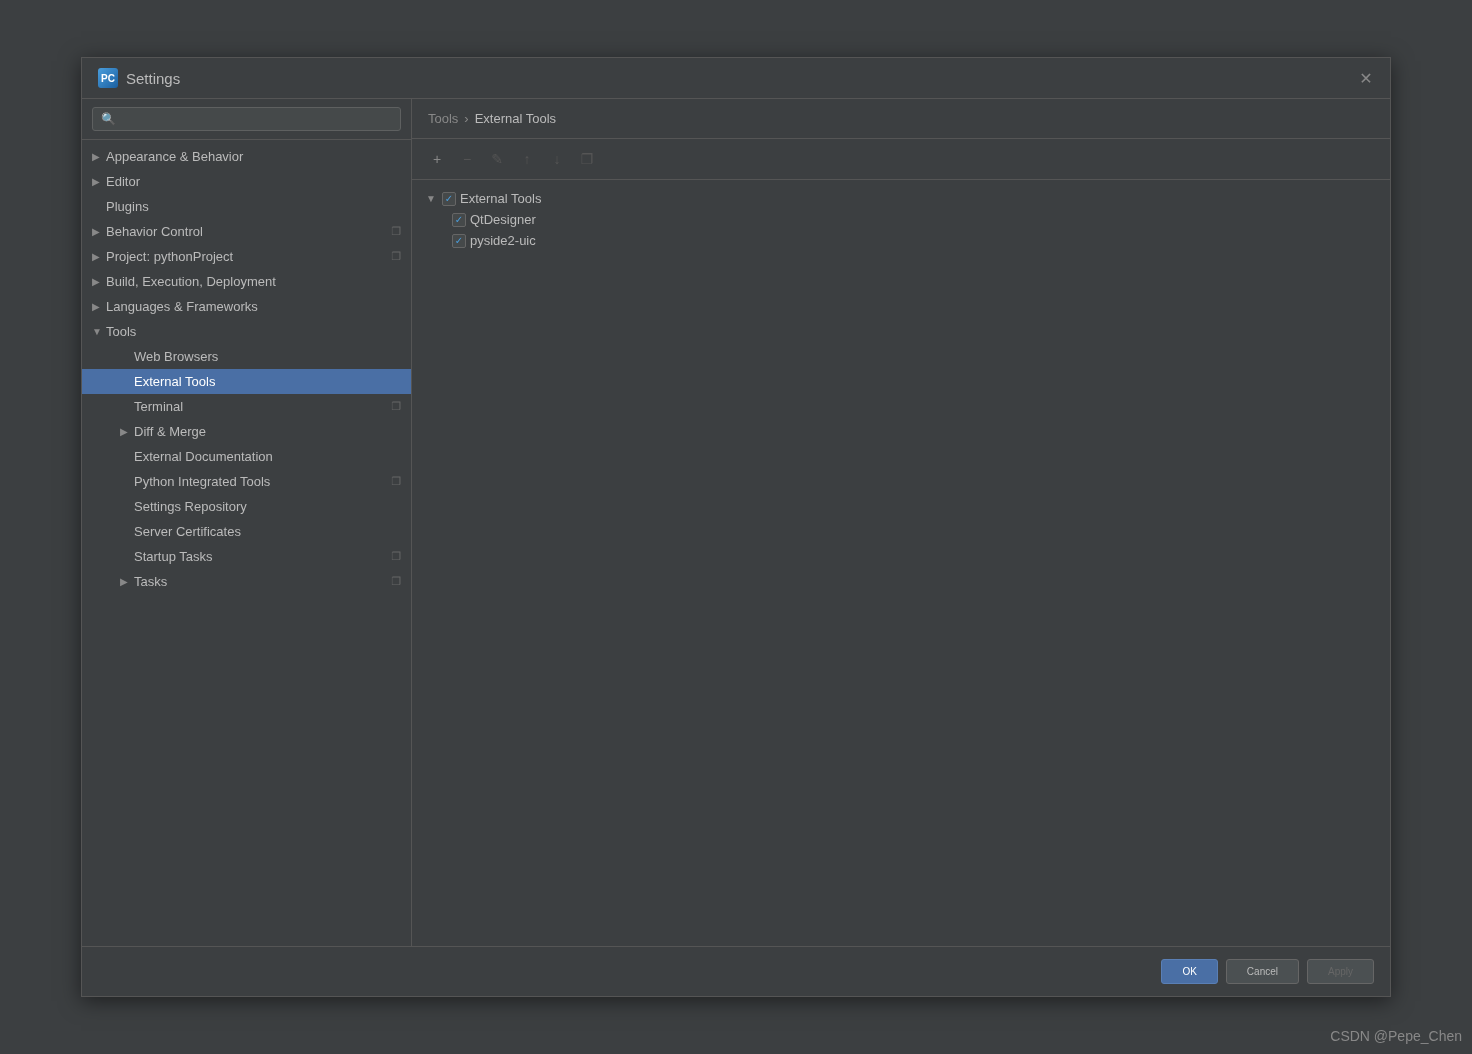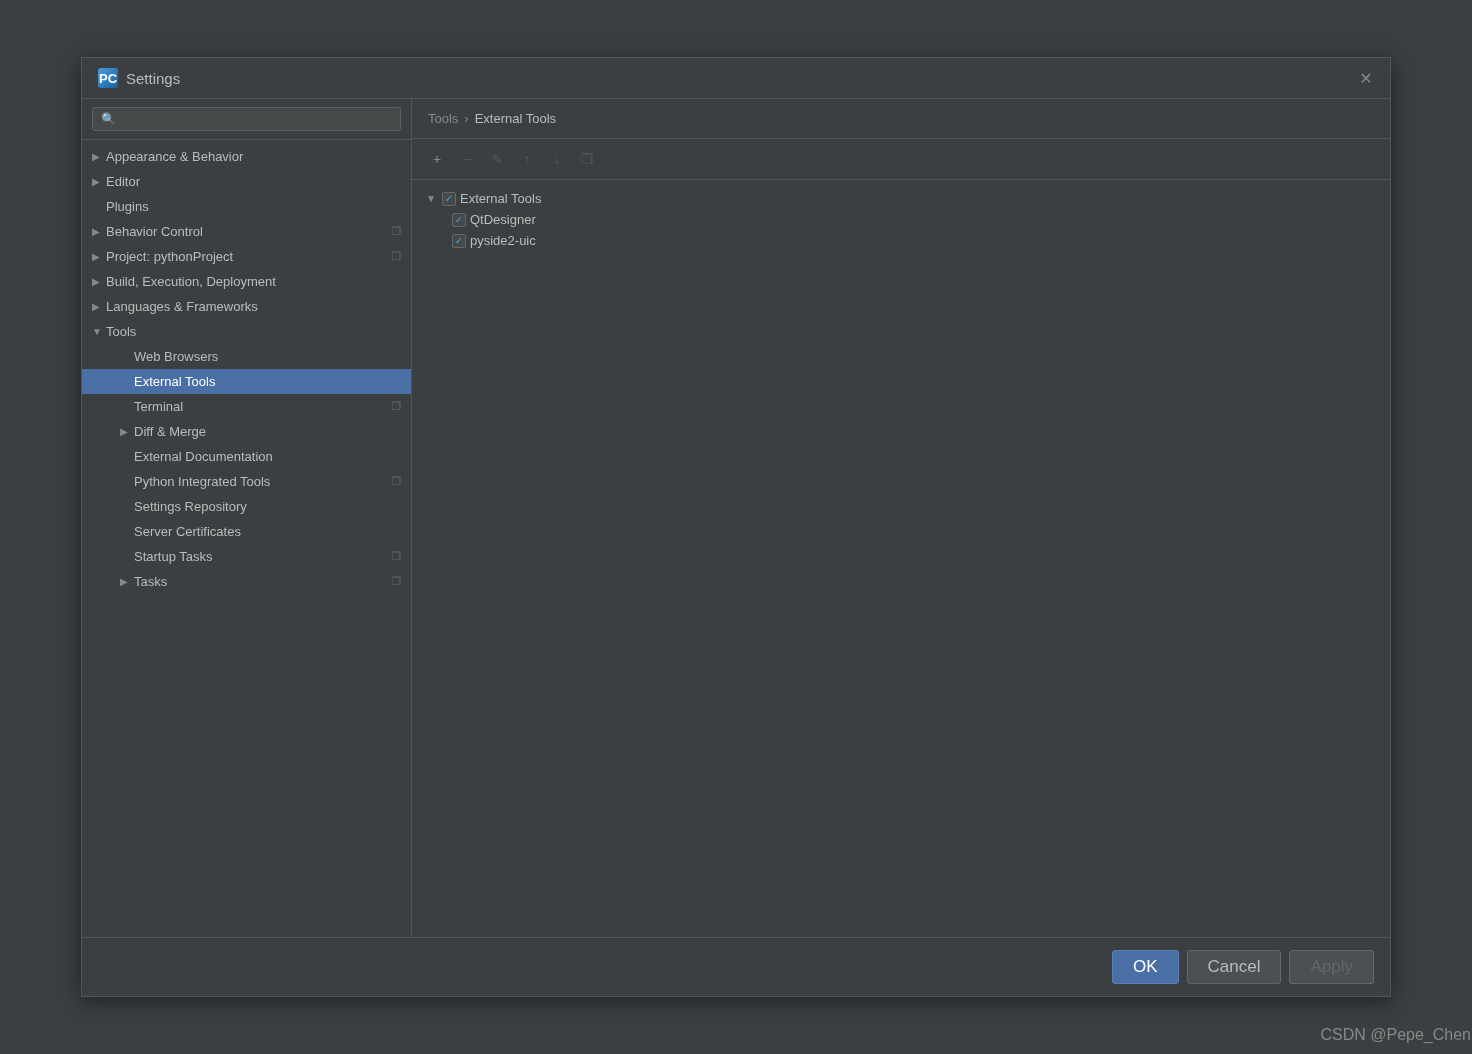--- a/index.html
+++ b/index.html
@@ -38,21 +38,21 @@
       gap: 8px;
     }
     .app-icon {
       width: 20px;
       height: 20px;
       background: linear-gradient(135deg, #4a9edd, #1a5fa0);
       border-radius: 3px;
       display: flex;
       align-items: center;
       justify-content: center;
-      font-size: 13px;
+      font-size: 10px;
       font-weight: bold;
       color: white;
       flex-shrink: 0;
     }
     .title-text {
       color: #bbbbbb;
       font-size: 15px;
     }
     .close-btn {
       width: 16px;
@@ -208,39 +208,39 @@
       padding: 12px 16px;
       border-top: 1px solid #555;
       gap: 8px;
       flex-shrink: 0;
     }
     .btn {
       padding: 6px 20px;
       border-radius: 3px;
       border: 1px solid #666;
       cursor: pointer;
-      font-size: 17px;
+      font-size: 10px;
       background: #4b5052;
       color: #bbbbbb;
     }
     .btn.primary {
       background: #4a6fa5;
       border-color: #5a7fb5;
       color: #ffffff;
     }
     .btn.disabled {
       color: #666;
       cursor: default;
     }
     .watermark {
       position: fixed;
       bottom: 10px;
-      right: 1px;
+      right: 10px;
       color: #888;
-      font-size: 16px;
+      font-size: 14px;
     }
   </style>
 </head>
 <body>
 
 <div class="dialog">
 
   <div class="title-bar">
     <div class="title-bar-left">
       <div class="app-icon">

